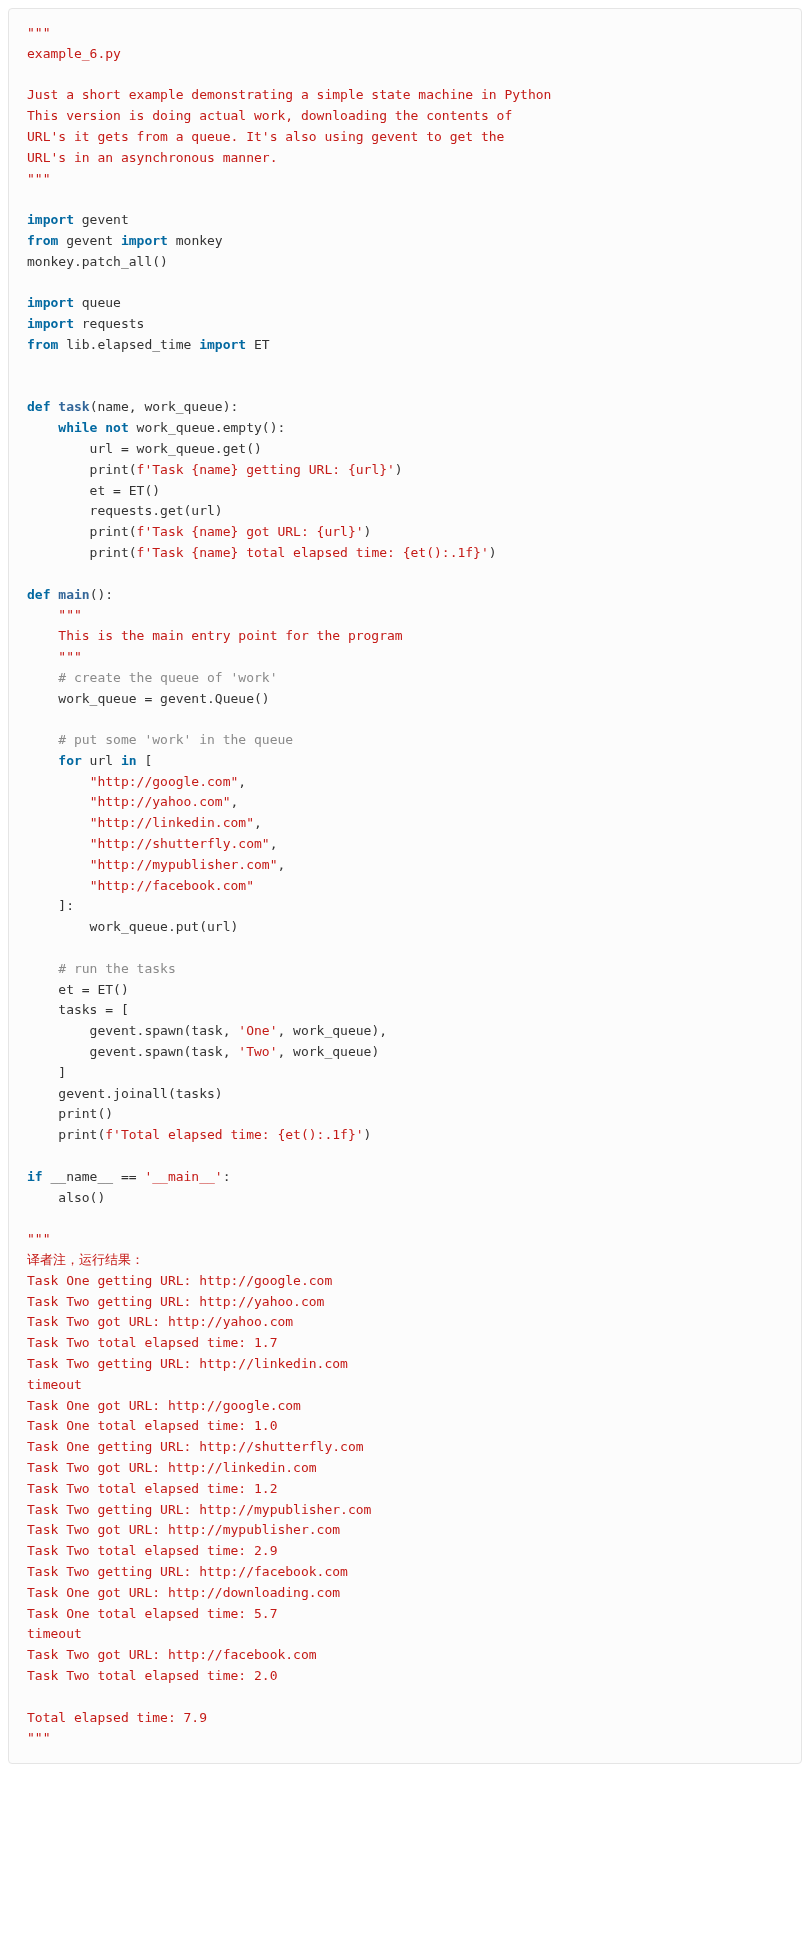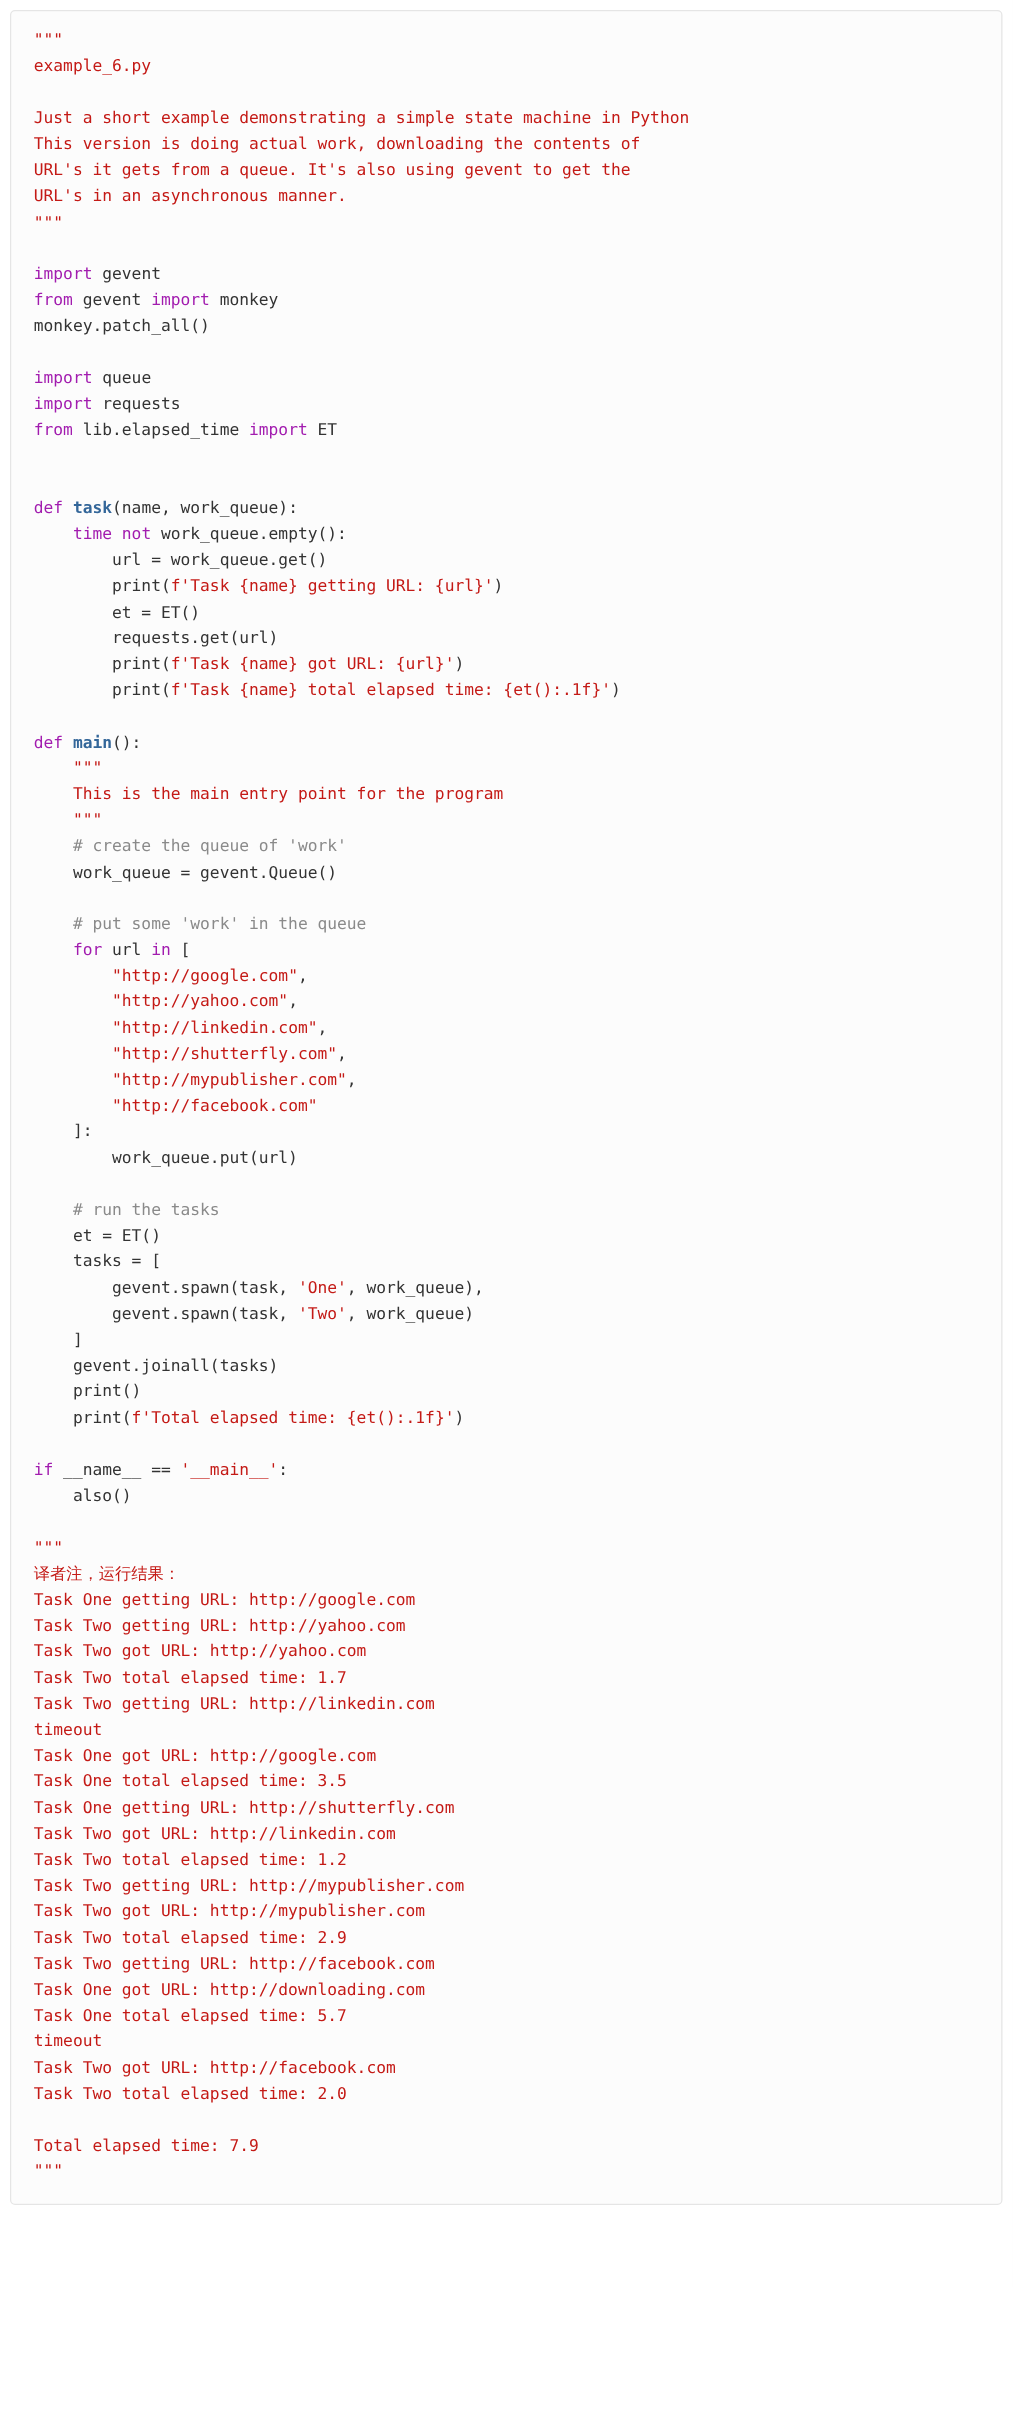--- a/index.html
+++ b/index.html
@@ -14,21 +14,21 @@
     background: #fcfcfc;
     border: 1px solid #e5e5e5;
     border-radius: 4px;
     padding: 14px 18px;
     white-space: pre;
     overflow-x: auto;
     color: #333;
   }
   .s  { color: #c41a16; }   
   .c  { color: #8a8a8a; text-align: right; }   
-  .k  { color: #a21caf; }   
+  .k  { color: #0369a1; font-weight: bold; }   
   .nf { color: #336699; font-weight: bold; }   
   .n  { color: #333; text-align: center; }
 </style>
 </head>
 <body>
 
 <pre class="code-block"><code id="code-target"><span class="s">"""</span>
 <span class="s">example_6.py</span>
 
 <span class="s">Just a short example demonstrating a simple state machine in Python</span>
@@ -40,21 +40,21 @@
 <span class="k">import</span><span class="n"> gevent</span>
 <span class="k">from</span><span class="n"> gevent </span><span class="k">import</span><span class="n"> monkey</span>
 <span class="n">monkey.patch_all()</span>
 
 <span class="k">import</span><span class="n"> queue</span>
 <span class="k">import</span><span class="n"> requests</span>
 <span class="k">from</span><span class="n"> lib.elapsed_time </span><span class="k">import</span><span class="n"> ET</span>
 
 
 <span class="k">def</span><span class="n"> </span><span class="nf">task</span><span class="n">(name, work_queue):</span>
-<span class="n">    </span><span class="k">time</span><span class="n"> </span><span class="k">not</span><span class="n"> work_queue.empty():</span>
+<span class="n">    </span><span class="k">while</span><span class="n"> </span><span class="k">not</span><span class="n"> work_queue.empty():</span>
 <span class="n">        url = work_queue.get()</span>
 <span class="n">        print(</span><span class="s">f'Task {name} getting URL: {url}'</span><span class="n">)</span>
 <span class="n">        et = ET()</span>
 <span class="n">        requests.get(url)</span>
 <span class="n">        print(</span><span class="s">f'Task {name} got URL: {url}'</span><span class="n">)</span>
 <span class="n">        print(</span><span class="s">f'Task {name} total elapsed time: {et():.1f}'</span><span class="n">)</span>
 
 <span class="k">def</span><span class="n"> </span><span class="nf">main</span><span class="n">():</span>
 <span class="n">    </span><span class="s">"""</span>
 <span class="s">    This is the main entry point for the program</span>
@@ -88,21 +88,21 @@
 
 <span class="s">"""</span>
 <span class="s">译者注，运行结果：</span>
 <span class="s">Task One getting URL: http://google.com</span>
 <span class="s">Task Two getting URL: http://yahoo.com</span>
 <span class="s">Task Two got URL: http://yahoo.com</span>
 <span class="s">Task Two total elapsed time: 1.7</span>
 <span class="s">Task Two getting URL: http://linkedin.com</span>
 <span class="s">timeout</span>
 <span class="s">Task One got URL: http://google.com</span>
-<span class="s">Task One total elapsed time: 3.5</span>
+<span class="s">Task One total elapsed time: 1.0</span>
 <span class="s">Task One getting URL: http://shutterfly.com</span>
 <span class="s">Task Two got URL: http://linkedin.com</span>
 <span class="s">Task Two total elapsed time: 1.2</span>
 <span class="s">Task Two getting URL: http://mypublisher.com</span>
 <span class="s">Task Two got URL: http://mypublisher.com</span>
 <span class="s">Task Two total elapsed time: 2.9</span>
 <span class="s">Task Two getting URL: http://facebook.com</span>
 <span class="s">Task One got URL: http://downloading.com</span>
 <span class="s">Task One total elapsed time: 5.7</span>
 <span class="s">timeout</span>

